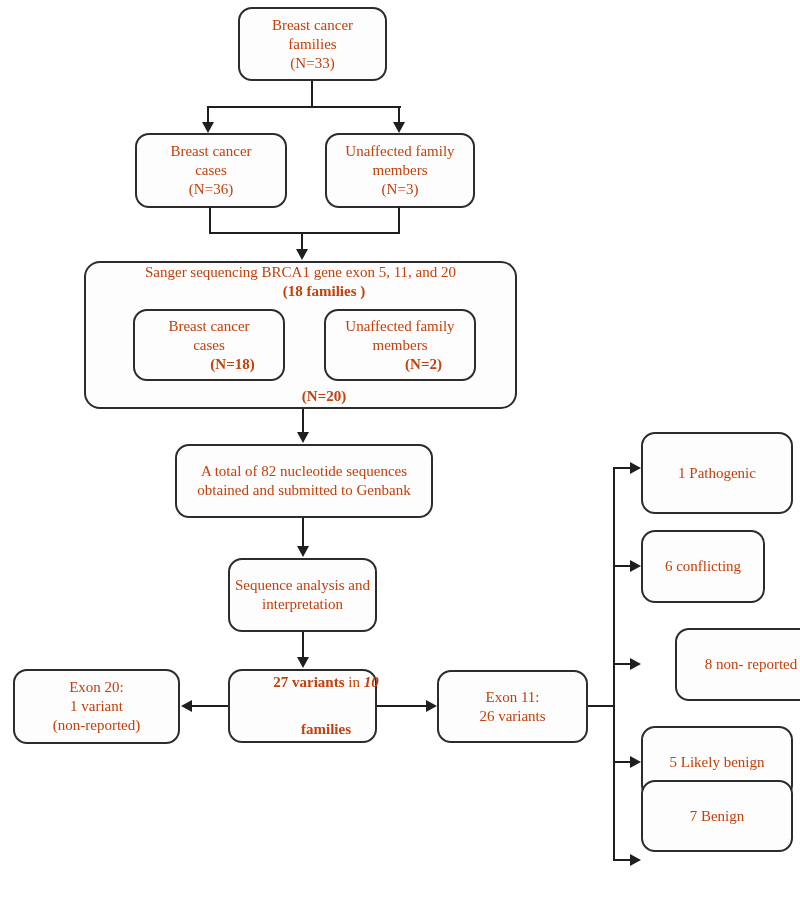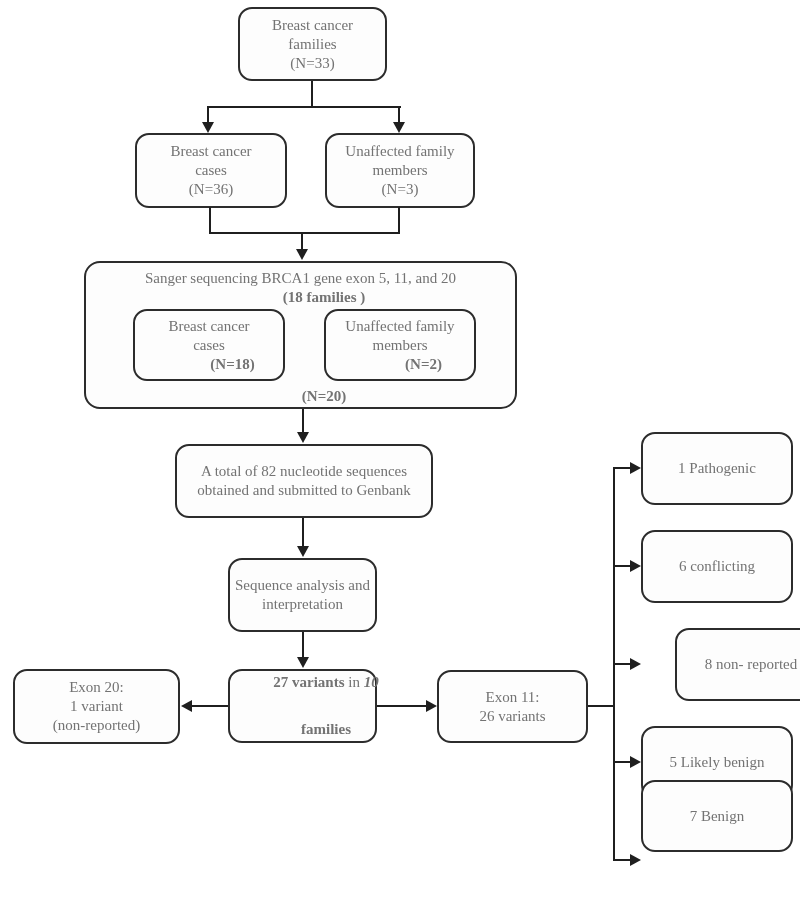--- a/index.html
+++ b/index.html
@@ -6,21 +6,21 @@
     margin: 0;
     padding: 0;
     background: #ffffff;
   }
   .canvas {
     position: relative;
     width: 800px;
     height: 901px;
     background: #ffffff;
     font-family: "Liberation Serif", "DejaVu Serif", serif;
-    color: #737373;
+    color: #c2410c;
     overflow: hidden;
   }
   .box {
     position: absolute;
     box-sizing: border-box;
     background: #fdfdfd;
     border: 2px solid #2c2c2c;
     border-radius: 14px;
     display: flex;
     flex-direction: column;
@@ -62,21 +62,21 @@
   .ah.left {
     border-top: 6px solid transparent;
     border-bottom: 6px solid transparent;
     border-right: 11px solid #1f1f1f;
   }
   .ah.right {
     border-top: 6px solid transparent;
     border-bottom: 6px solid transparent;
     border-left: 11px solid #1f1f1f;
   }
-  .sanger-title { margin-top: 6px; }
+  .sanger-title { }
   .sanger-total {
     position: absolute;
     left: 0;
     right: 0;
     bottom: 1px;
     text-align: center;
   }
 </style>
 </head>
 <body>
@@ -136,24 +136,24 @@
     <div class="ln">Exon 20:</div>
     <div class="ln">1 variant</div>
     <div class="ln">(non-reported)</div>
   </div>
 
   <div class="box" style="left:437px; top:670px; width:151px; height:73px;">
     <div class="ln">Exon 11:</div>
     <div class="ln">26 variants</div>
   </div>
 
-  <div class="box" style="left:641px; top:432px; width:152px; height:73px;">
+  <div class="box" style="left:641px; top:432px; width:152px; height:82px;">
     <div class="ln">1 Pathogenic</div>
   </div>
-  <div class="box" style="left:641px; top:530px; width:152px; height:73px;">
+  <div class="box" style="left:641px; top:530px; width:124px; height:73px;">
     <div class="ln">6 conflicting</div>
   </div>
   <div class="box" style="left:675px; top:628px; width:152px; height:73px;">
     <div class="ln">8 non- reported</div>
   </div>
   <div class="box" style="left:641px; top:726px; width:152px; height:73px;">
     <div class="ln">5 Likely benign</div>
   </div>
   <div class="box" style="left:641px; top:780px; width:152px; height:72px;">
     <div class="ln">7 Benign</div>

